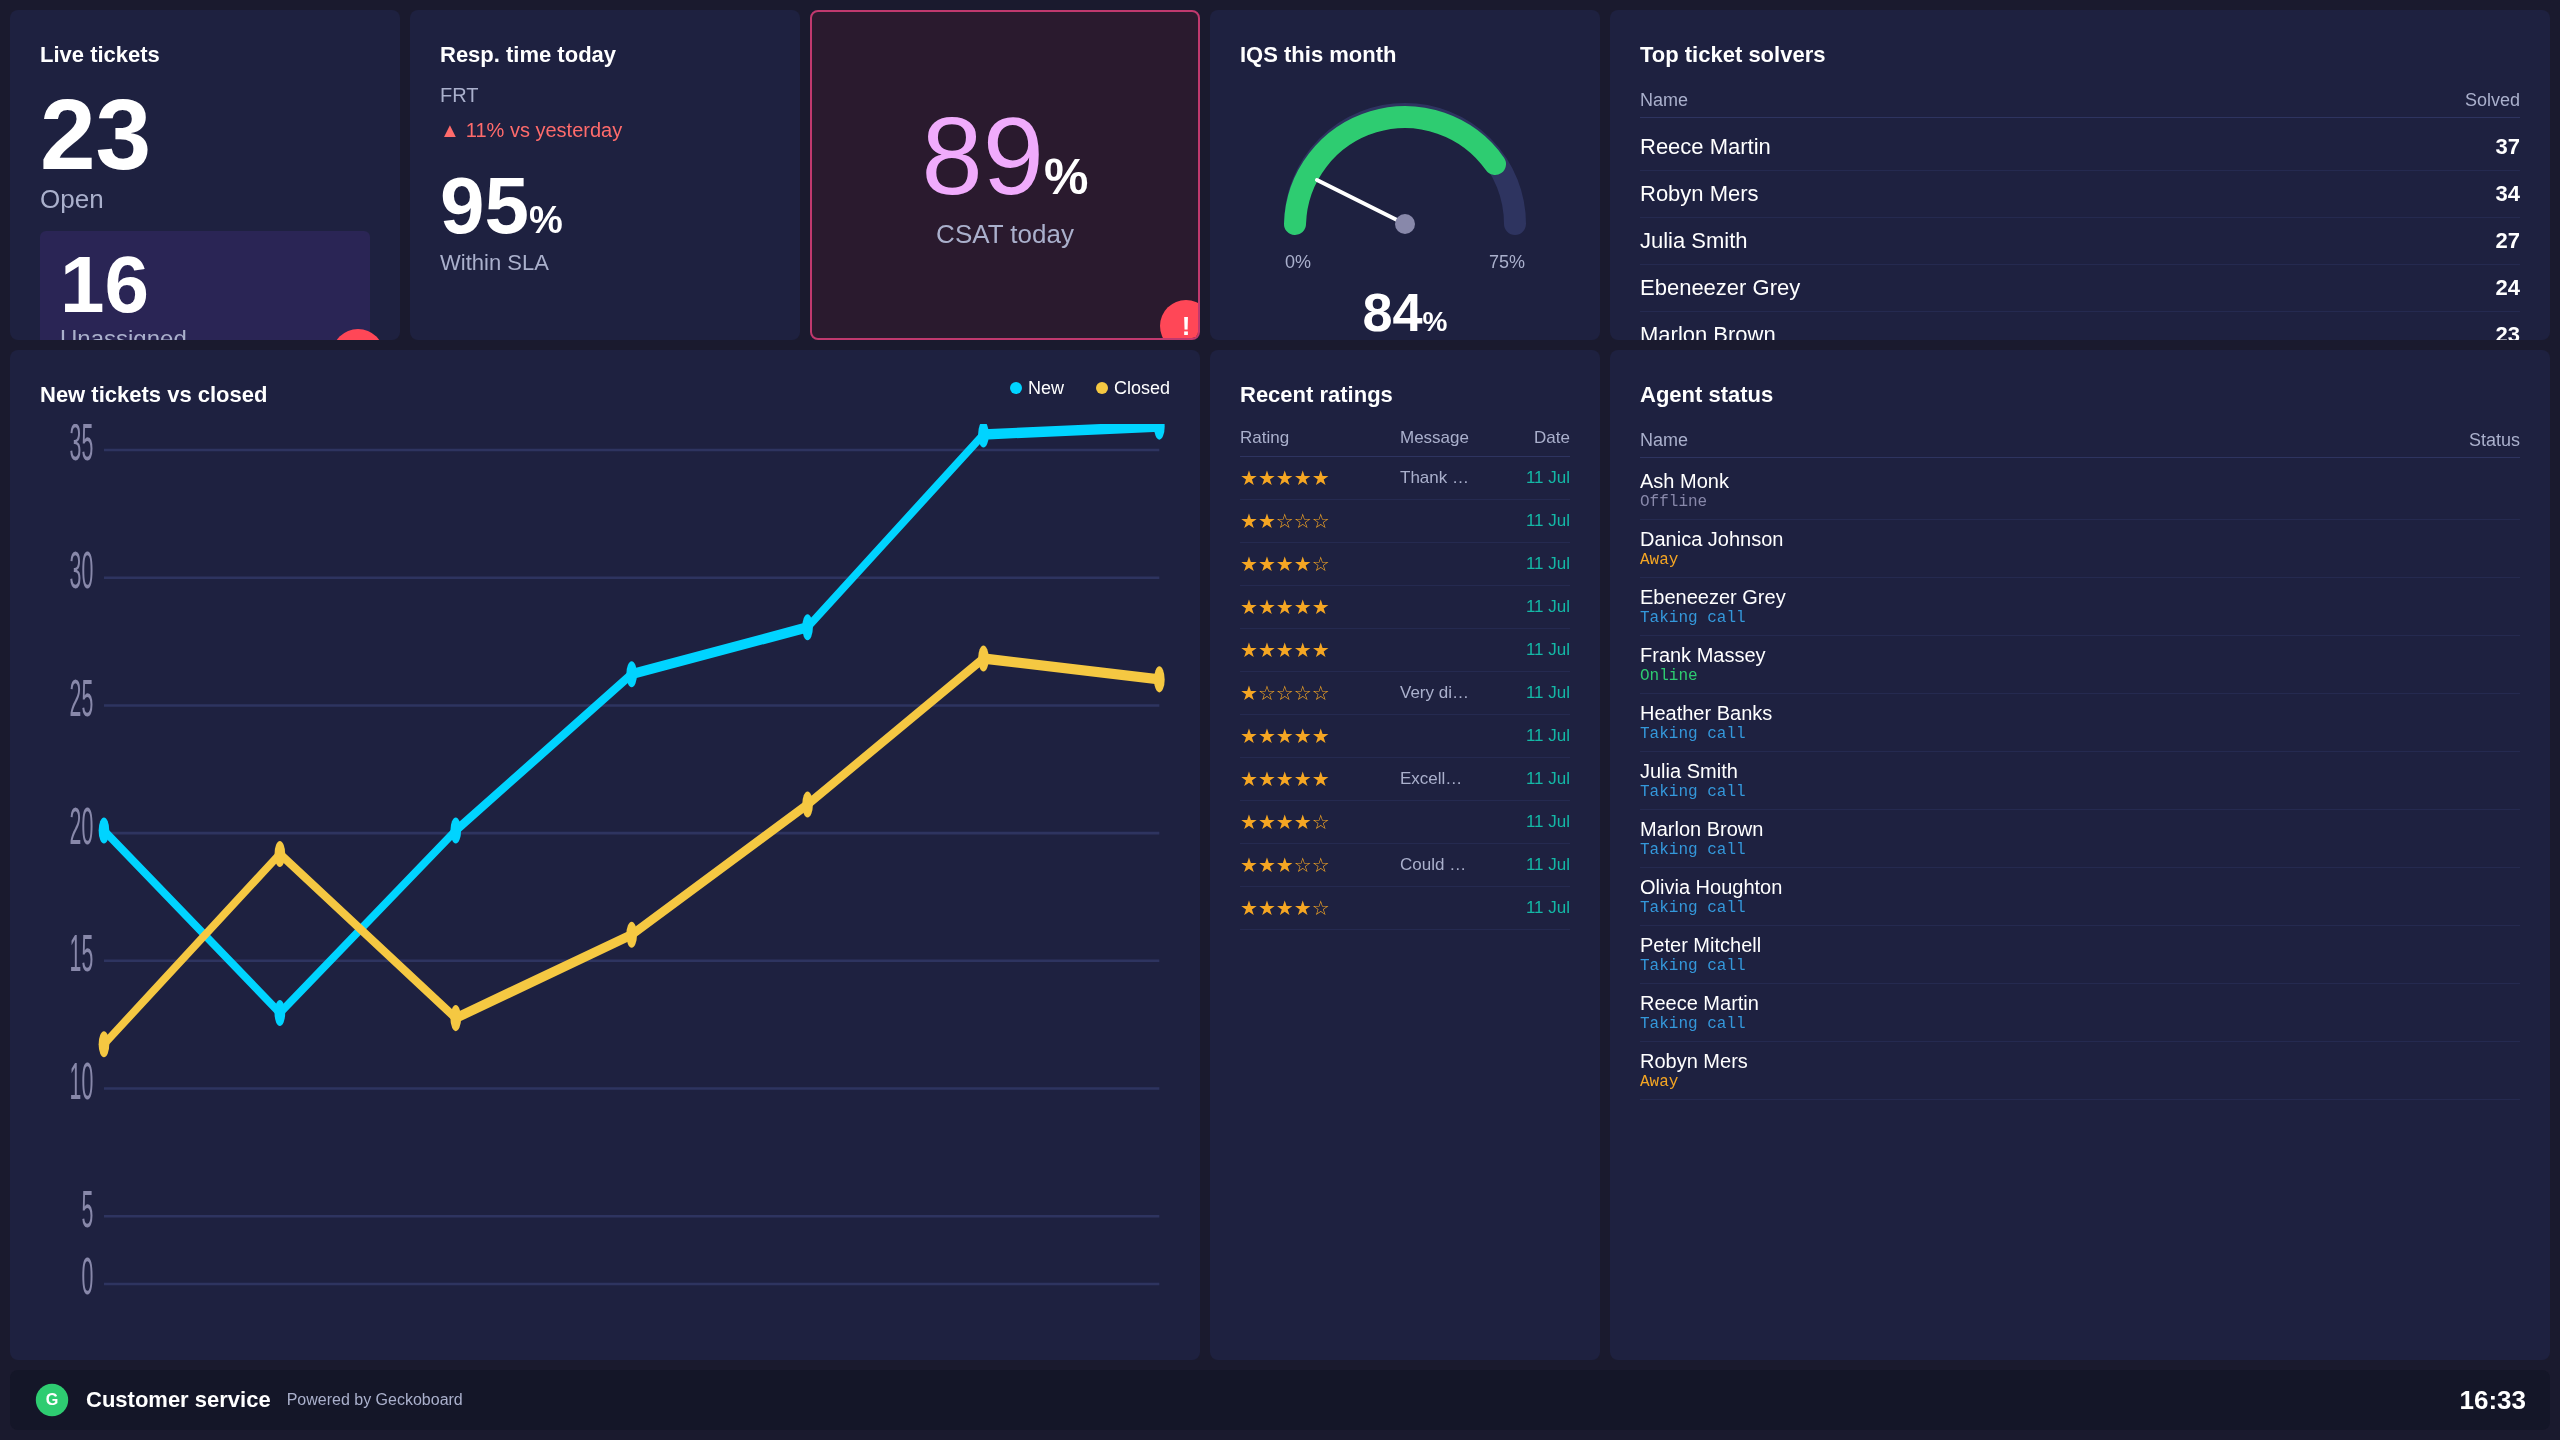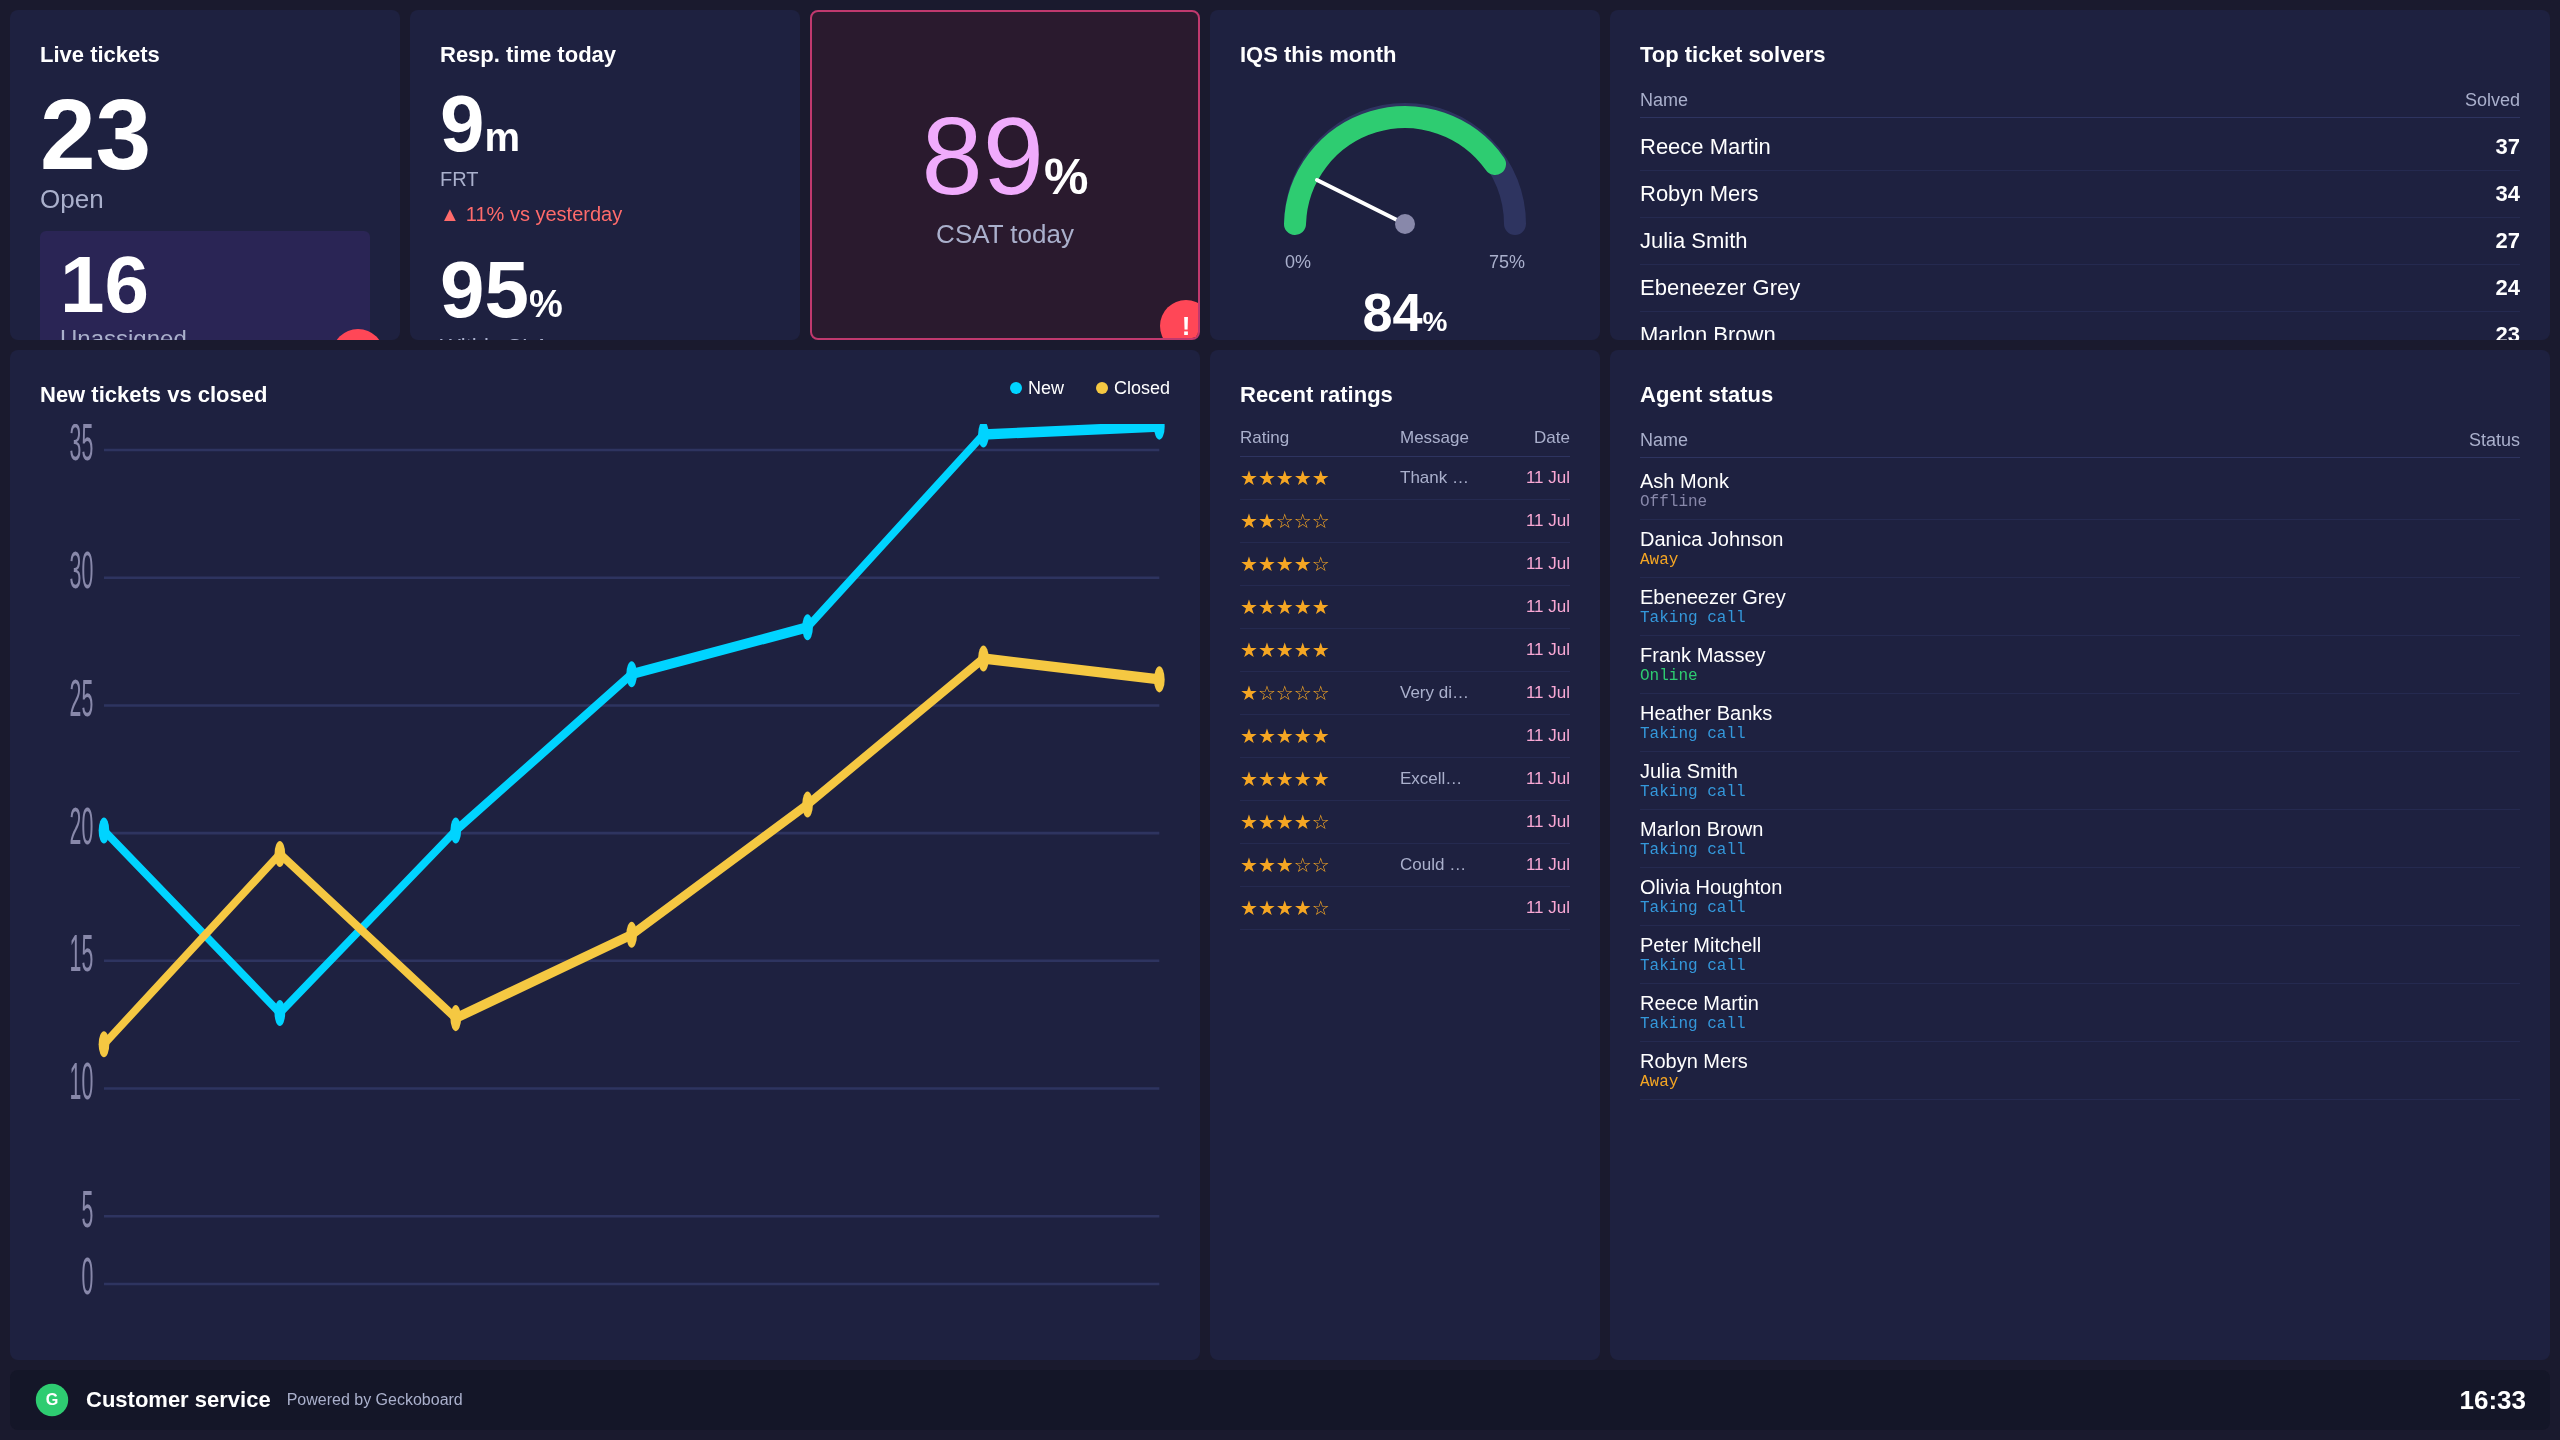--- a/index.html
+++ b/index.html
@@ -257,21 +257,21 @@
     .rating-row {
       display: grid;
       grid-template-columns: 160px 1fr 90px;
       padding: 9px 0;
       font-size: 17px;
       border-bottom: 1px solid #252a50;
       align-items: center;
     }
     .stars { color: #f5a623; font-size: 20px; }
     .rating-message { color: #aab0cc; white-space: nowrap; overflow: hidden; text-overflow: ellipsis; padding-right: 10px; }
-    .rating-date { color: #f9a8d4; text-align: right; }
+    .rating-date { color: #14b8a6; text-align: right; }
 
     
     .agent-status {
       grid-column: 5;
       grid-row: 2;
     }
     .agent-table .table-header {
       display: flex;
       justify-content: space-between;
       font-size: 18px;
@@ -343,23 +343,20 @@
     <div class="label">Open</div>
     <div class="unassigned-box">
       <div class="big-number">16</div>
       <div class="label">Unassigned</div>
       <div class="alert-badge">!</div>
     </div>
   </div>
 
   <div class="card resp-time">
     <div class="card-title">Resp. time today</div>
-    <div style="line-height:1; margin-bottom:4px;">
-      <span class="metric-big">9</span><span class="metric-unit">m</span>
-    </div>
     <div class="metric-label">FRT</div>
     <div class="vs-yesterday">
       <span style="color:#ff6b6b;">▲</span>
       <span>11% vs yesterday</span>
     </div>
     <div style="line-height:1; margin-bottom:4px;">
       <span class="sla-big">95</span><span class="sla-unit">%</span>
     </div>
     <div class="sla-label">Within SLA</div>
   </div>

